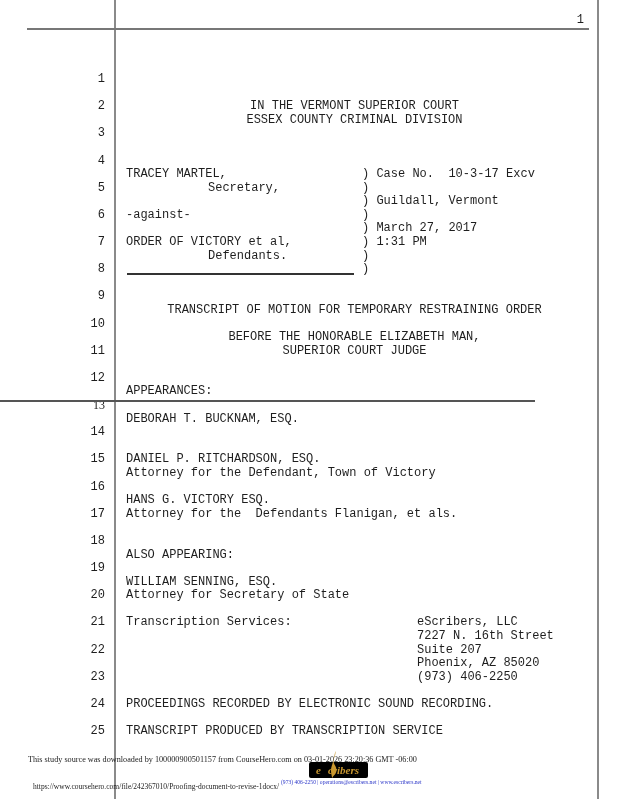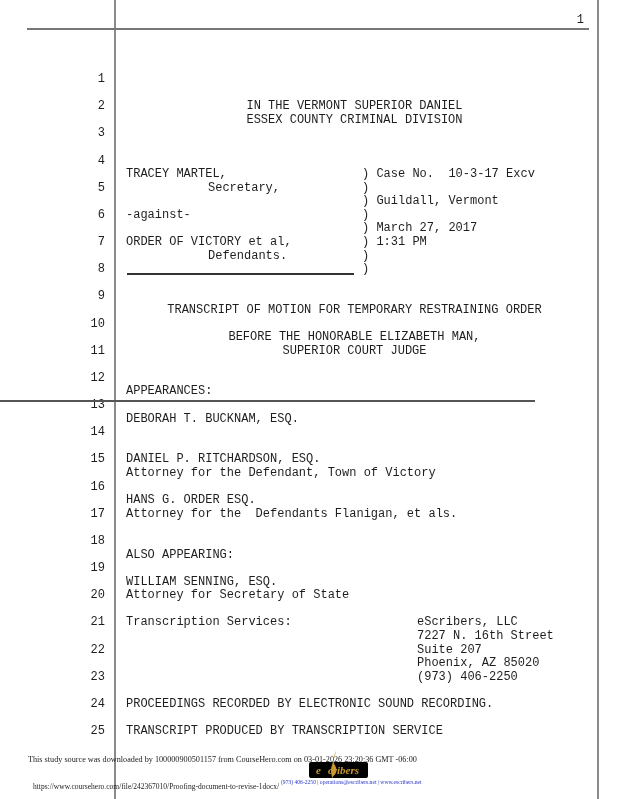--- a/index.html
+++ b/index.html
@@ -61,36 +61,36 @@
       <div class="line-no" style="top: 126px;">3</div>
       <div class="line-no" style="top: 154px;">4</div>
       <div class="line-no" style="top: 181px;">5</div>
       <div class="line-no" style="top: 208px;">6</div>
       <div class="line-no" style="top: 235px;">7</div>
       <div class="line-no" style="top: 262px;">8</div>
       <div class="line-no" style="top: 289px;">9</div>
       <div class="line-no" style="top: 317px;">10</div>
       <div class="line-no" style="top: 344px;">11</div>
       <div class="line-no" style="top: 371px;">12</div>
-      <div class="line-no" style="top: 398px;">13</div>
+      <div class="line-no" style="top: 398px; font-family: Liberation Serif, serif;">13</div>
       <div class="line-no" style="top: 425px;">14</div>
       <div class="line-no" style="top: 452px;">15</div>
       <div class="line-no" style="top: 480px;">16</div>
       <div class="line-no" style="top: 507px;">17</div>
       <div class="line-no" style="top: 534px;">18</div>
       <div class="line-no" style="top: 561px;">19</div>
       <div class="line-no" style="top: 588px;">20</div>
       <div class="line-no" style="top: 615px;">21</div>
       <div class="line-no" style="top: 643px;">22</div>
       <div class="line-no" style="top: 670px;">23</div>
       <div class="line-no" style="top: 697px;">24</div>
       <div class="line-no" style="top: 724px;">25</div>
     </div>
 
-  <div class="row center" style="top:99px">IN THE VERMONT SUPERIOR DANIEL</div>
+  <div class="row center" style="top:99px">IN THE VERMONT SUPERIOR COURT</div>
   <div class="row center" style="top:113px">ESSEX COUNTY CRIMINAL DIVISION</div>
 
   <div class="row" style="left:126px;top:167px">TRACEY MARTEL,</div>
   <div class="row" style="left:208px;top:181px">Secretary,</div>
   <div class="row" style="left:126px;top:208px">-against-</div>
   <div class="row" style="left:126px;top:235px">ORDER OF VICTORY et al,</div>
   <div class="row" style="left:208px;top:249px">Defendants.</div>
   <div class="caption-underline"></div>
 
   <div class="row" style="left:362px;top:167px">) Case No.  10-3-17 Excv</div>
@@ -103,21 +103,21 @@
   <div class="row" style="left:362px;top:262px">)</div>
 
   <div class="row center" style="top:303px">TRANSCRIPT OF MOTION FOR TEMPORARY RESTRAINING ORDER</div>
   <div class="row center" style="top:330px">BEFORE THE HONORABLE ELIZABETH MAN,</div>
   <div class="row center" style="top:344px">SUPERIOR COURT JUDGE</div>
 
   <div class="row" style="left:126px;top:384px">APPEARANCES:</div>
   <div class="row" style="left:126px;top:412px">DEBORAH T. BUCKNAM, ESQ.</div>
   <div class="row" style="left:126px;top:466px">Attorney for the Defendant, Town of Victory</div>
   <div class="row" style="left:126px;top:452px">DANIEL P. RITCHARDSON, ESQ.</div>
-  <div class="row" style="left:126px;top:493px">HANS G. ORDER ESQ.</div>
+  <div class="row" style="left:126px;top:493px">HANS G. VICTORY ESQ.</div>
   <div class="row" style="left:126px;top:507px">Attorney for the  Defendants Flanigan, et als.</div>
 
   <div class="row" style="left:126px;top:548px">ALSO APPEARING:</div>
   <div class="row" style="left:126px;top:575px">WILLIAM SENNING, ESQ.</div>
   <div class="row" style="left:126px;top:588px">Attorney for Secretary of State</div>
 
   <div class="row" style="left:126px;top:615px">Transcription Services:</div>
   <div class="row" style="left:417px;top:615px">eScribers, LLC</div>
   <div class="row" style="left:417px;top:629px">7227 N. 16th Street</div>
   <div class="row" style="left:417px;top:643px">Suite 207</div>

